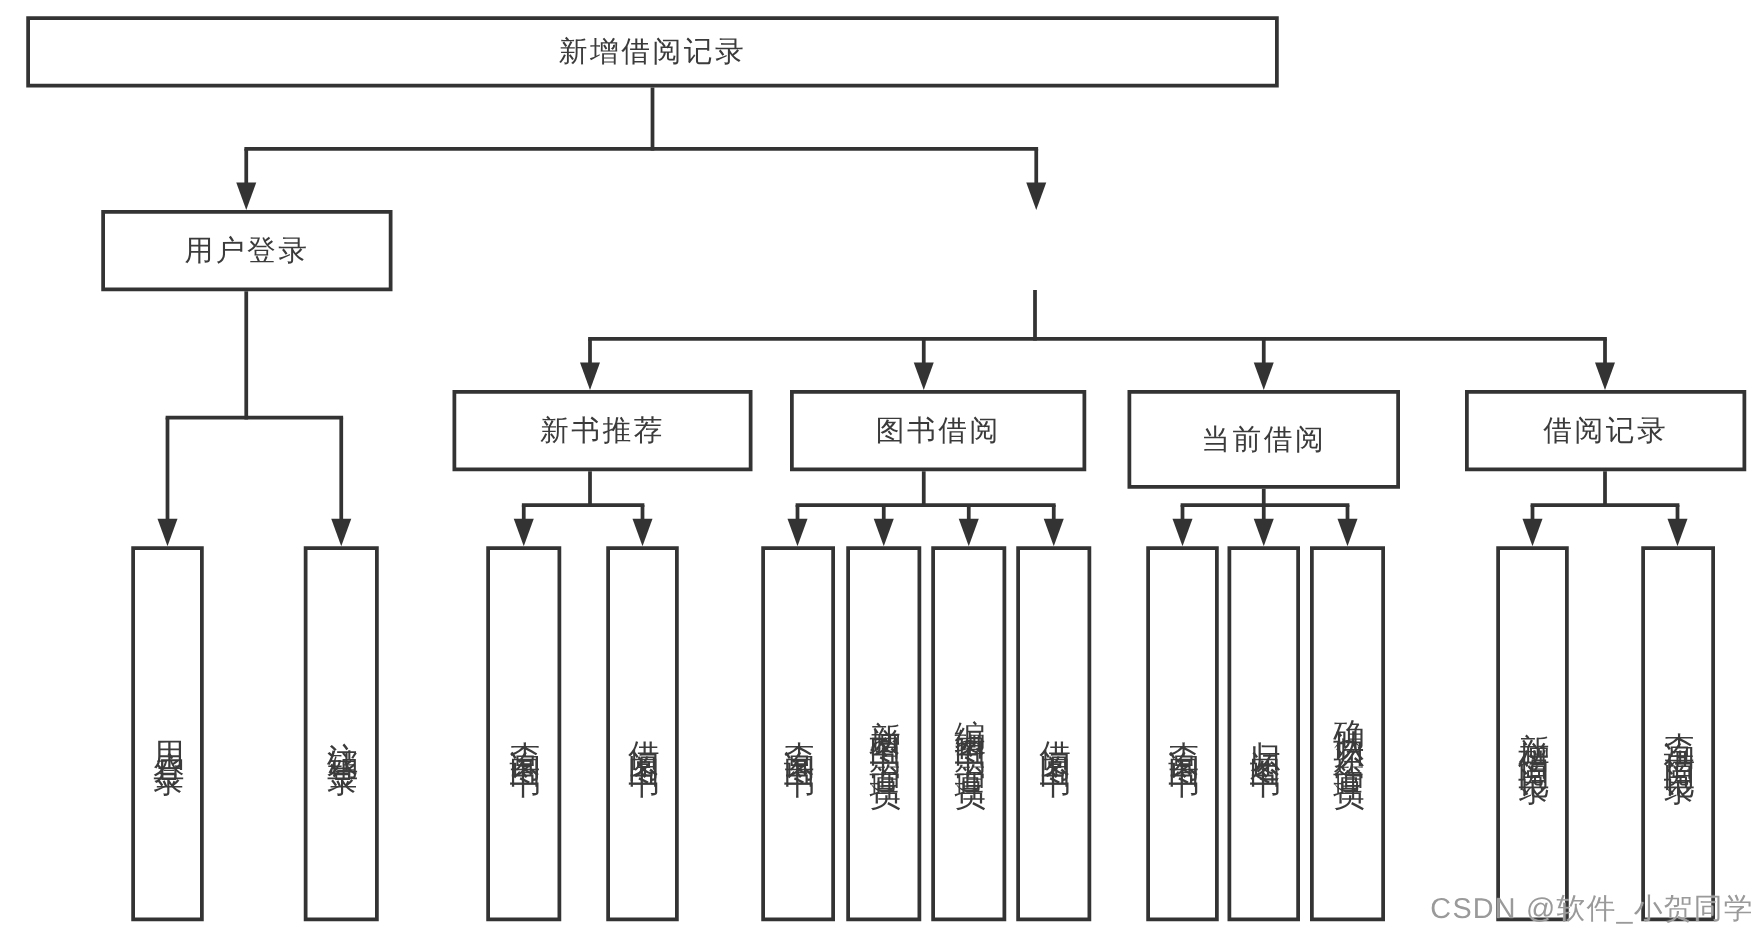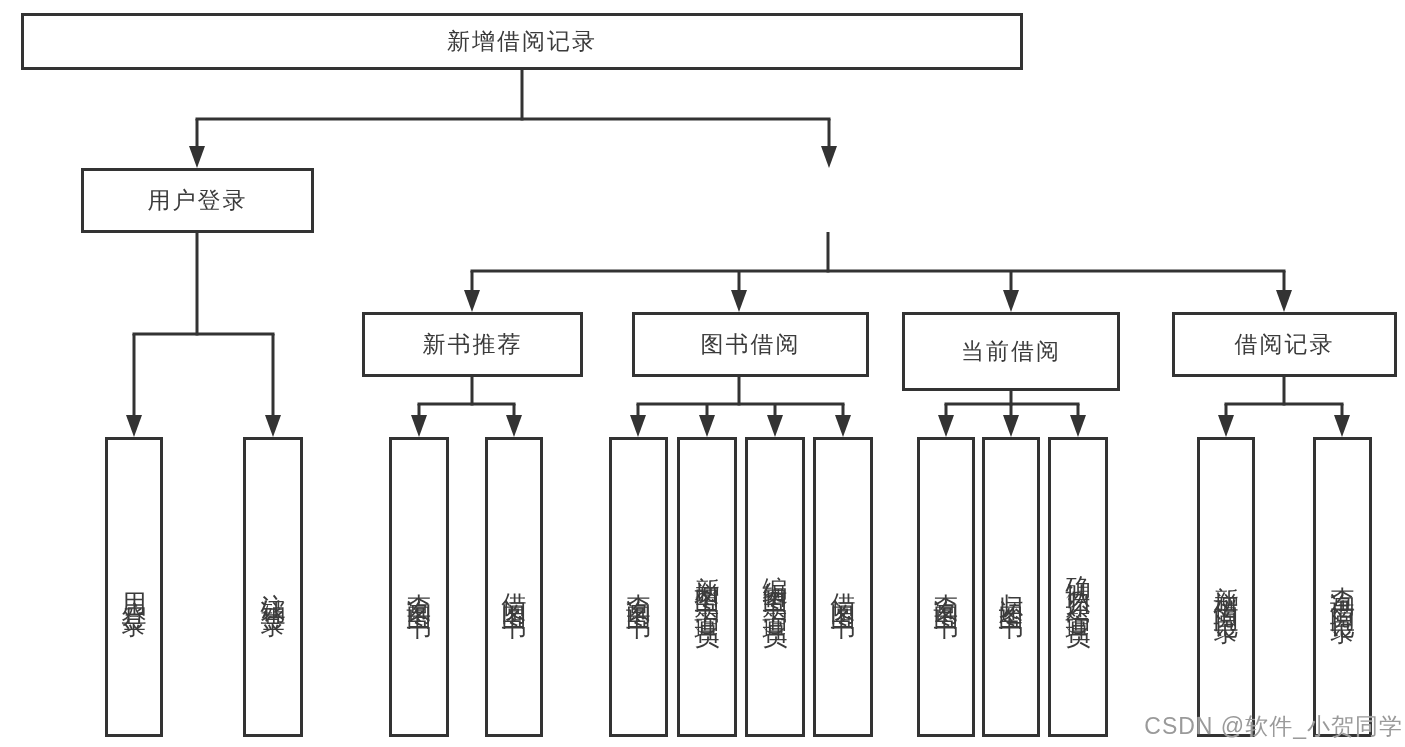--- a/index.html
+++ b/index.html
@@ -112,21 +112,21 @@
   </svg>
 
   <div class="node" style="left:21px; top:13px; width:1002px; height:57px;">
     <span class="lbl">新增借阅记录</span>
   </div>
 
   <div class="node" style="left:81px; top:168px; width:233px; height:65px;">
     <span class="lbl">用户登录</span>
   </div>
 
-  <div class="node" style="left:362px; top:312px; width:221px; height:65px;text-align:right;">
+  <div class="node" style="left:362px; top:312px; width:240px; height:65px;text-align:right;">
     <span class="lbl">新书推荐</span>
   </div>
   <div class="node" style="left:632px; top:312px; width:237px; height:65px;">
     <span class="lbl">图书借阅</span>
   </div>
   <div class="node" style="left:902px; top:312px; width:218px; height:79px;">
     <span class="lbl">当前借阅</span>
   </div>
   <div class="node" style="left:1172px; top:312px; width:225px; height:65px;">
     <span class="lbl">借阅记录</span>

